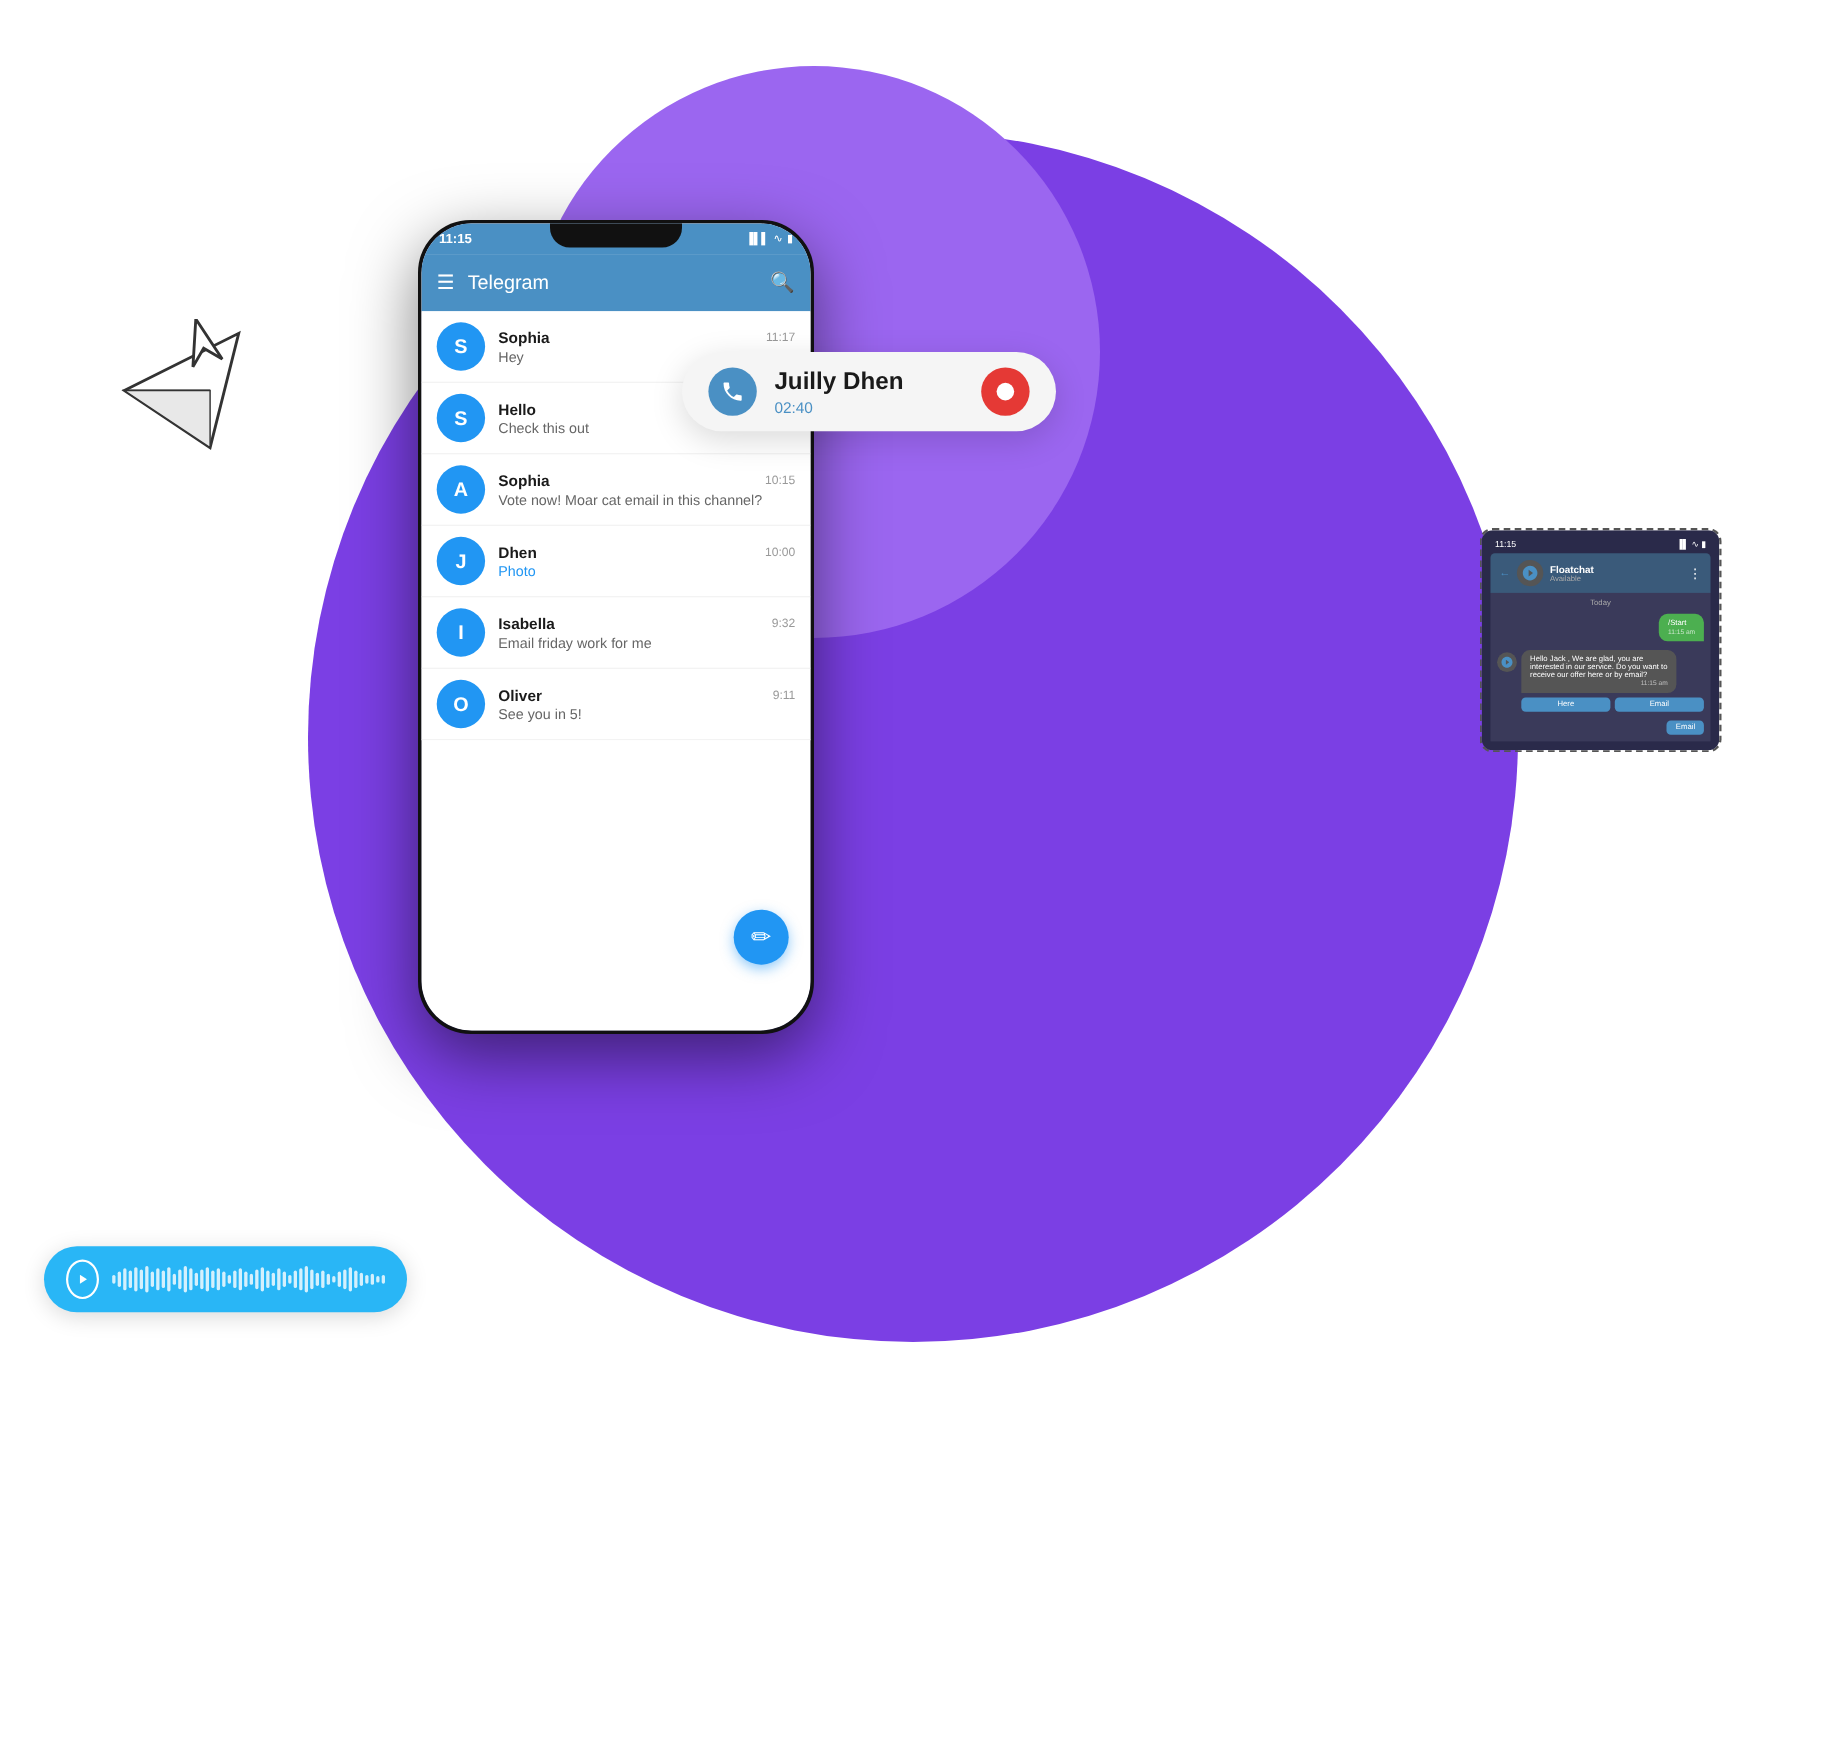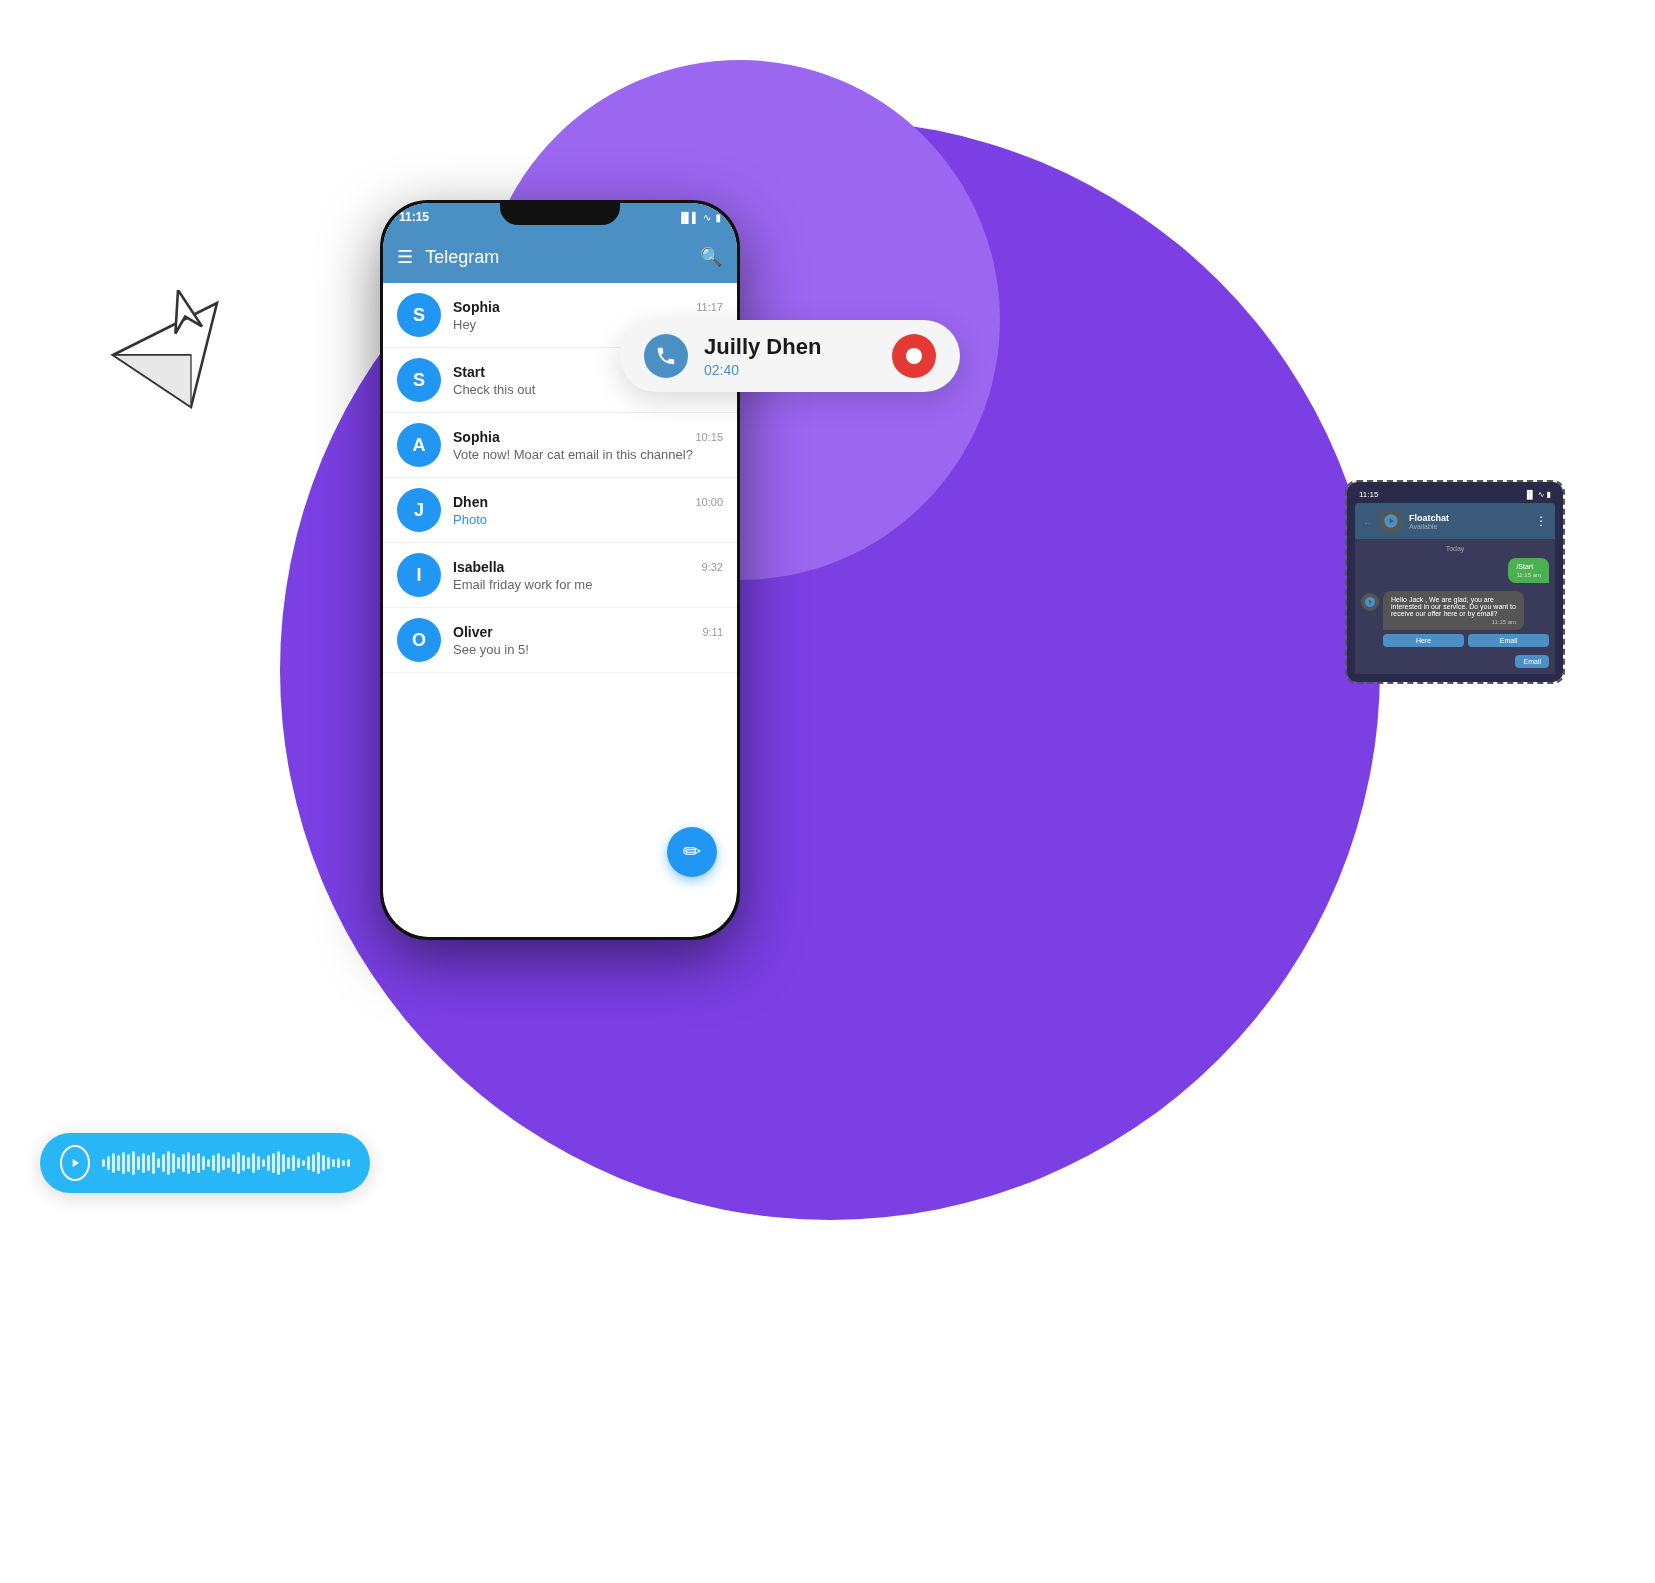--- a/index.html
+++ b/index.html
@@ -486,21 +486,21 @@
               <span class="chat-time">11:17</span>
             </div>
             <div class="chat-preview">Hey</div>
           </div>
         </div>
 
         <div class="chat-item">
           <div class="avatar" style="background:#2196F3">S</div>
           <div class="chat-content">
             <div class="chat-top">
-              <span class="chat-name">Start</span>
+              <span class="chat-name">Hello</span>
               <span class="chat-time">11:15</span>
             </div>
             <div class="chat-preview">Check this out</div>
           </div>
         </div>
 
         <div class="chat-item">
           <div class="avatar" style="background:#2196F3">A</div>
           <div class="chat-content">
             <div class="chat-top">

